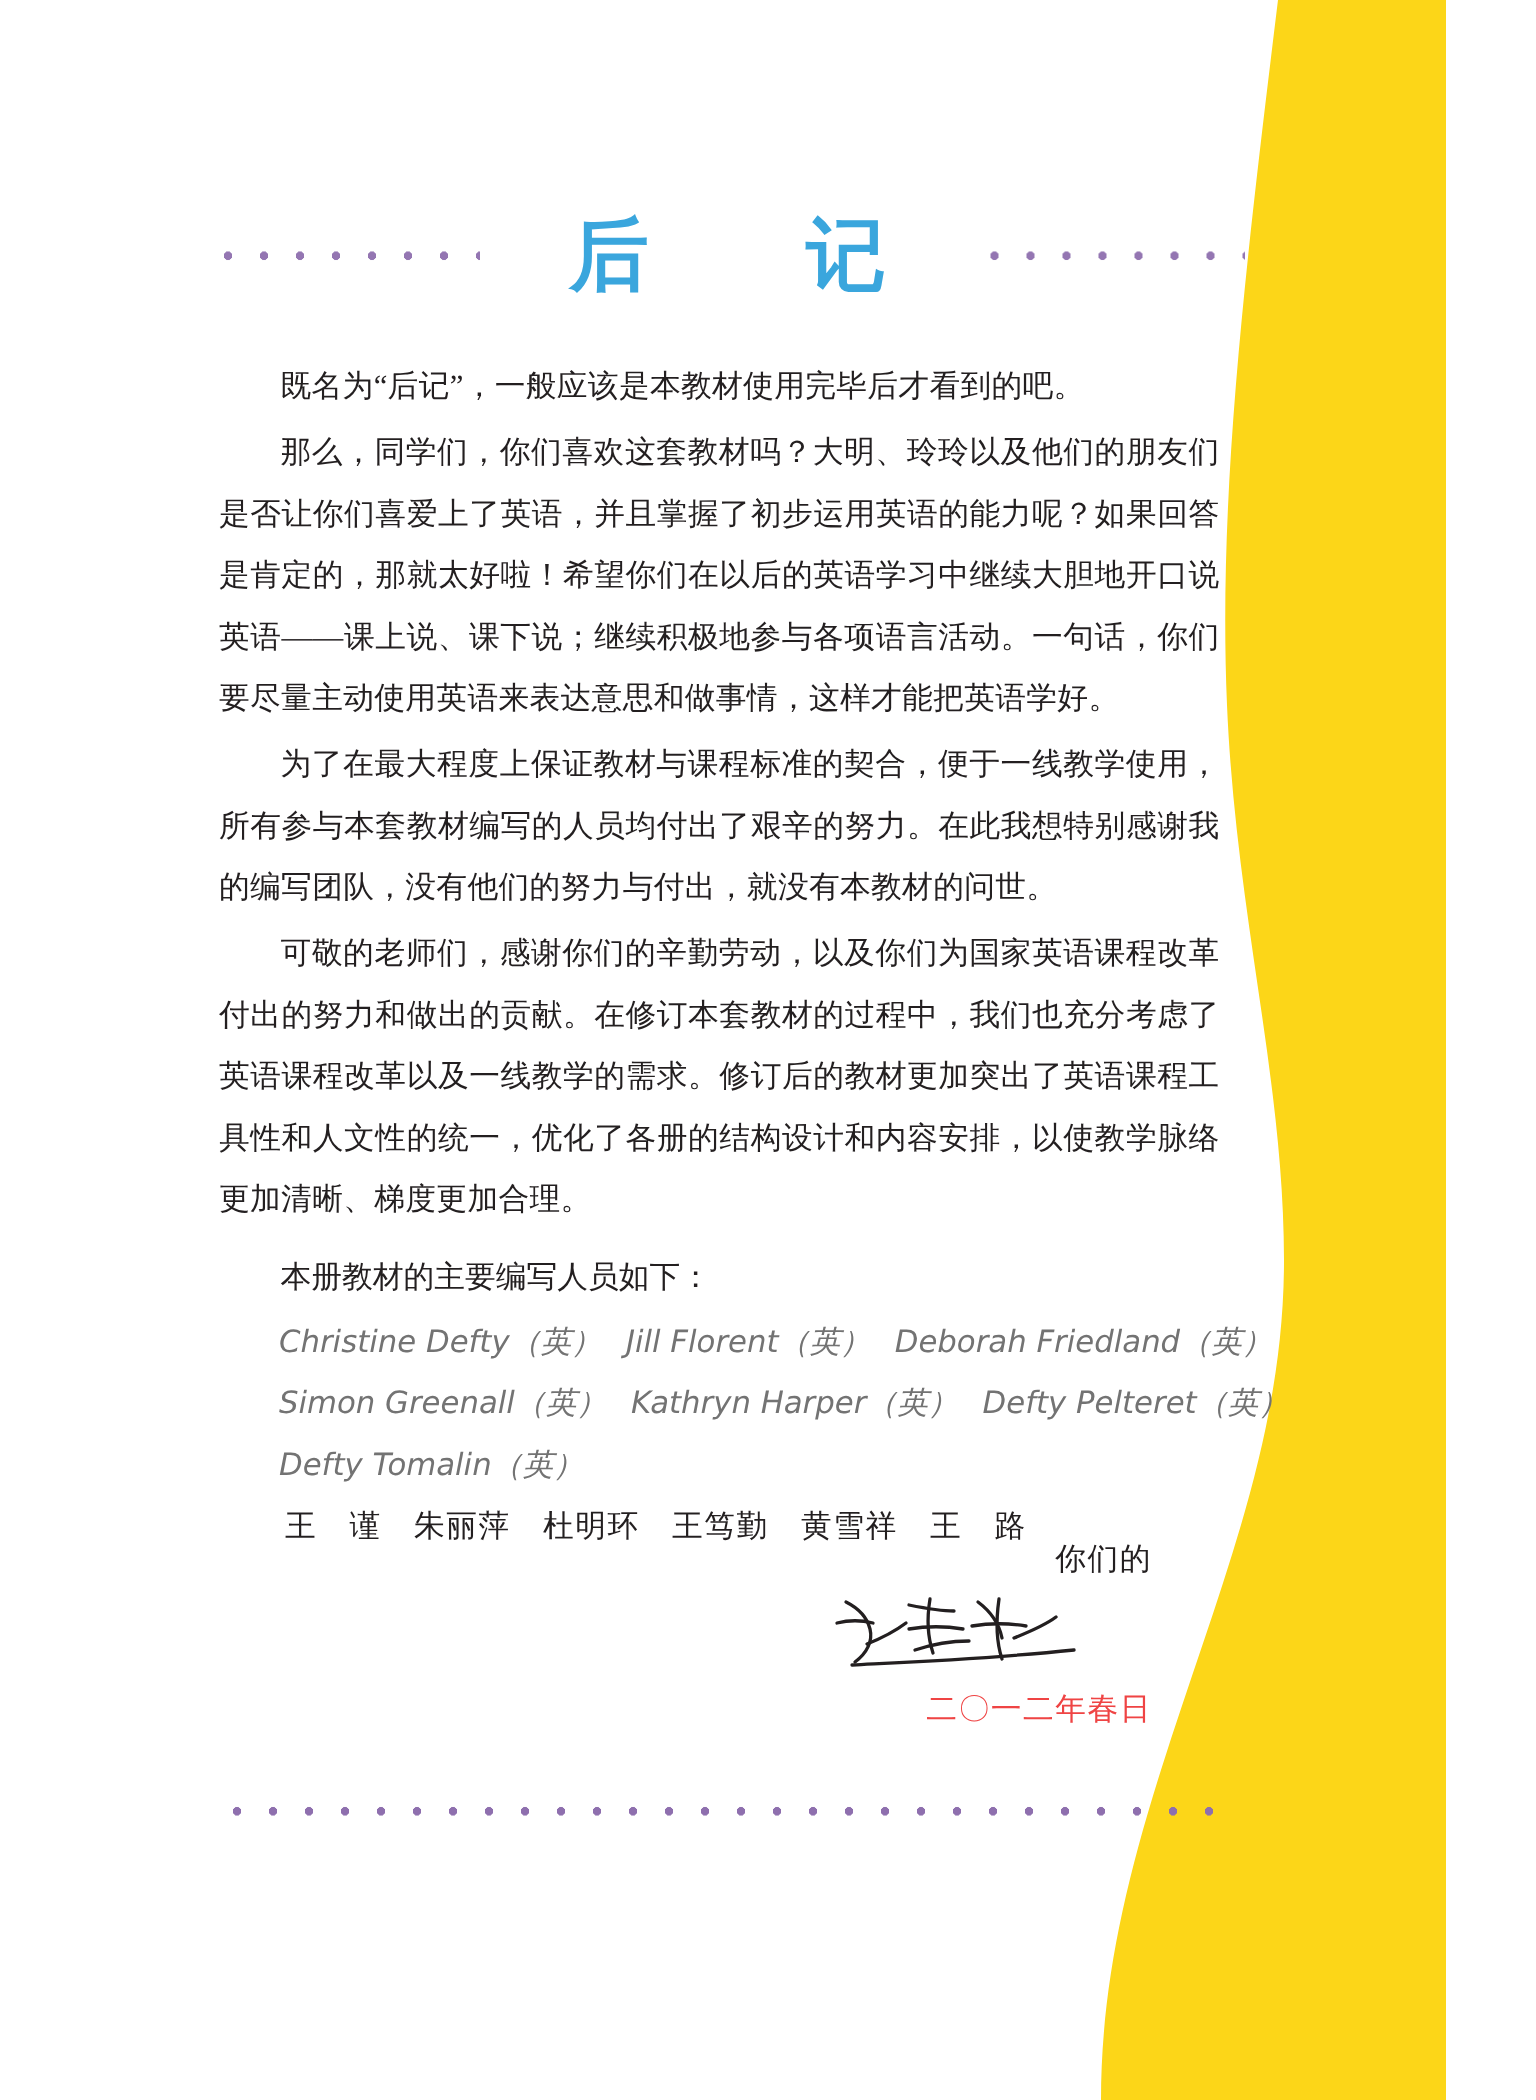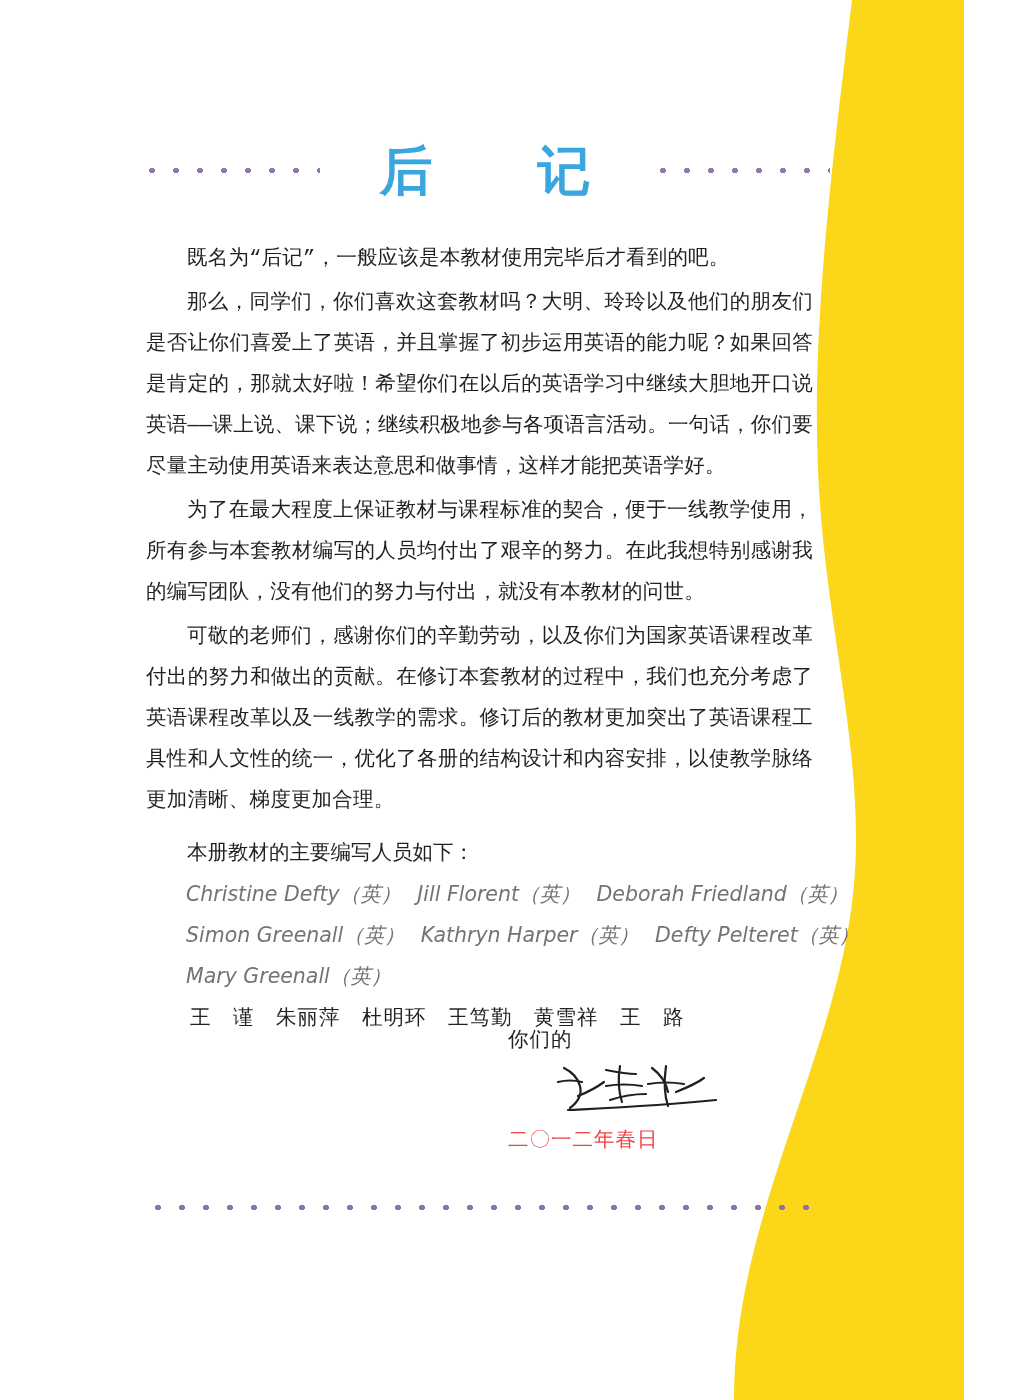--- a/index.html
+++ b/index.html
@@ -72,21 +72,21 @@
 
   
   .body-wrap {
     position: absolute;
     left: 146px;
     top: 238px;
     width: 680px;
   }
   p.para {
     margin: 0 13px 3px 0;
-    font-family: Liberation Mono, monospace;
+    font-family: Liberation Serif, serif;
     font-size: 20.5px;
     line-height: 41px;
     text-align: justify;
     text-justify: inter-ideograph;
     text-indent: 2em;
     color: #231f20;
     letter-spacing: 0.2px;
   }
 
   
@@ -121,21 +121,21 @@
     letter-spacing: 1px;
     color: #231f20;
   }
 
   
   .signoff {
     position: absolute;
     right: 196px;
     top: 1022px;
     width: 260px;
-    text-align: left;
+    text-align: right;
   }
   .signoff .yours {
     font-family: "DejaVu Sans", sans-serif;
     font-size: 20.5px;
     line-height: 34px;
     color: #231f20;
     letter-spacing: 1px;
   }
   .signature {
     height: 62px;
@@ -192,21 +192,21 @@
 
       <p class="line">
         <span>Christine Defty（英）</span><span class="gap"></span><span>Jill Florent（英）</span><span class="gap"></span><span>Deborah Friedland（英）</span>
       </p>
 
       <p class="line">
         <span>Simon Greenall（英）</span><span class="gap"></span><span>Kathryn Harper（英）</span><span class="gap"></span><span>Defty Pelteret（英）</span>
       </p>
 
       <p class="line">
-        <span>Mary Greenall（英）</span>
+        <span>Defty Tomalin（英）</span>
       </p>
 
       <p class="cn-line">王　谨　朱丽萍　杜明环　王笃勤　黄雪祥　王　路</p>
     </div>
   </div>
 
   <div class="signoff">
     <div class="yours">你们的</div>
     <div class="signature">
       <svg width="180" height="62" viewBox="0 0 180 62" xmlns="http://www.w3.org/2000/svg" aria-hidden="true">

